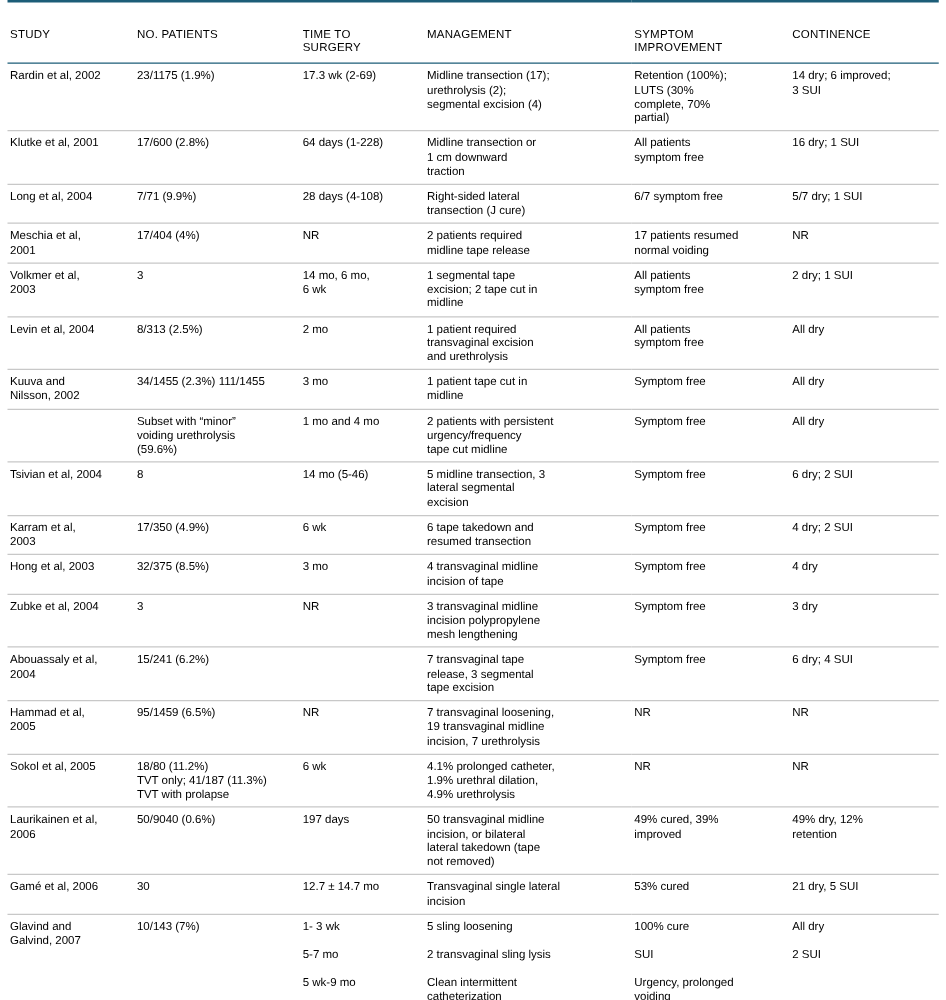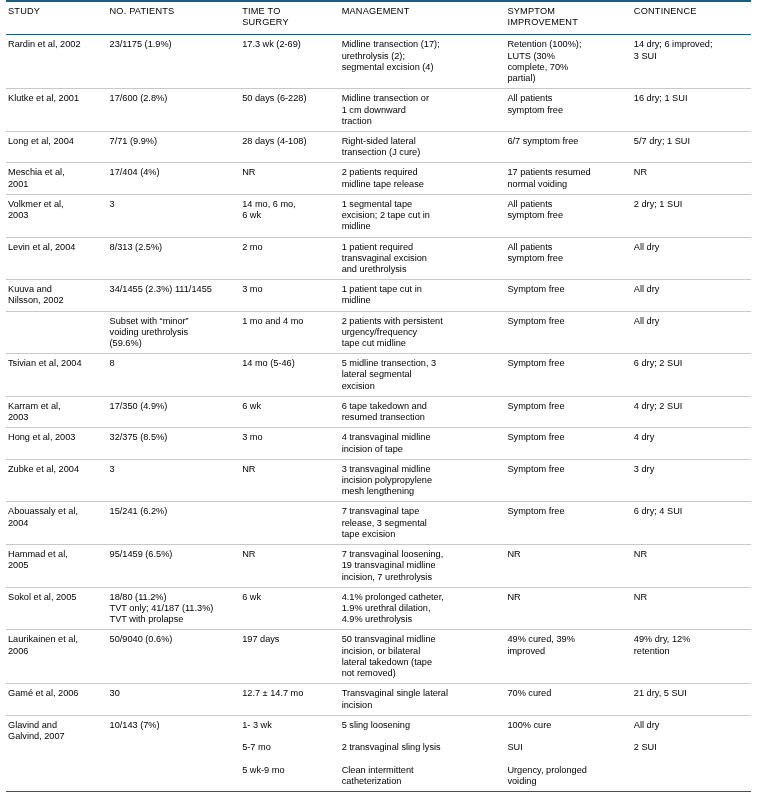--- a/index.html
+++ b/index.html
@@ -25,21 +25,21 @@
     table-layout: fixed;
     font-size: 9.2px;
     line-height: 1.22;
   }
   table.data-table thead th {
     text-align: left;
     vertical-align: top;
     font-weight: normal;
     font-size: 9.2px;
     letter-spacing: 0.2px;
-    padding: 4px 6px 6px 2px;
+    padding: 20px 6px 6px 2px;
     border-top: 2.2px solid #1c5d78;
     border-bottom: 1.1px solid #1c5d78;
   }
   table.data-table tbody td {
     vertical-align: top;
     padding: 4px 6px 4px 2px;
     border-bottom: 0.6px solid #c8c8c8;
   }
   table.data-table tbody tr:last-child td {
     border-bottom: 1.1px solid #1c5d78;
@@ -118,21 +118,21 @@
           </td>
         </tr>
         <tr>
           <td>
             <span class="cellline">Klutke et al, 2001</span>
           </td>
           <td>
             <span class="cellline">17/600 (2.8%)</span>
           </td>
           <td>
-            <span class="cellline">50 days (6-228)</span>
+            <span class="cellline">64 days (1-228)</span>
           </td>
           <td>
             <span class="cellline">Midline transection or</span>
             <span class="cellline">1 cm downward</span>
             <span class="cellline">traction</span>
           </td>
           <td>
             <span class="cellline">All patients</span>
             <span class="cellline">symptom free</span>
           </td>
@@ -469,21 +469,21 @@
             <span class="cellline">30</span>
           </td>
           <td>
             <span class="cellline">12.7 ± 14.7 mo</span>
           </td>
           <td>
             <span class="cellline">Transvaginal single lateral</span>
             <span class="cellline">incision</span>
           </td>
           <td>
-            <span class="cellline">70% cured</span>
+            <span class="cellline">53% cured</span>
           </td>
           <td>
             <span class="cellline">21 dry, 5 SUI</span>
           </td>
         </tr>
         <tr>
           <td>
             <span class="cellline">Glavind and</span>
             <span class="cellline">Galvind, 2007</span>
           </td>

